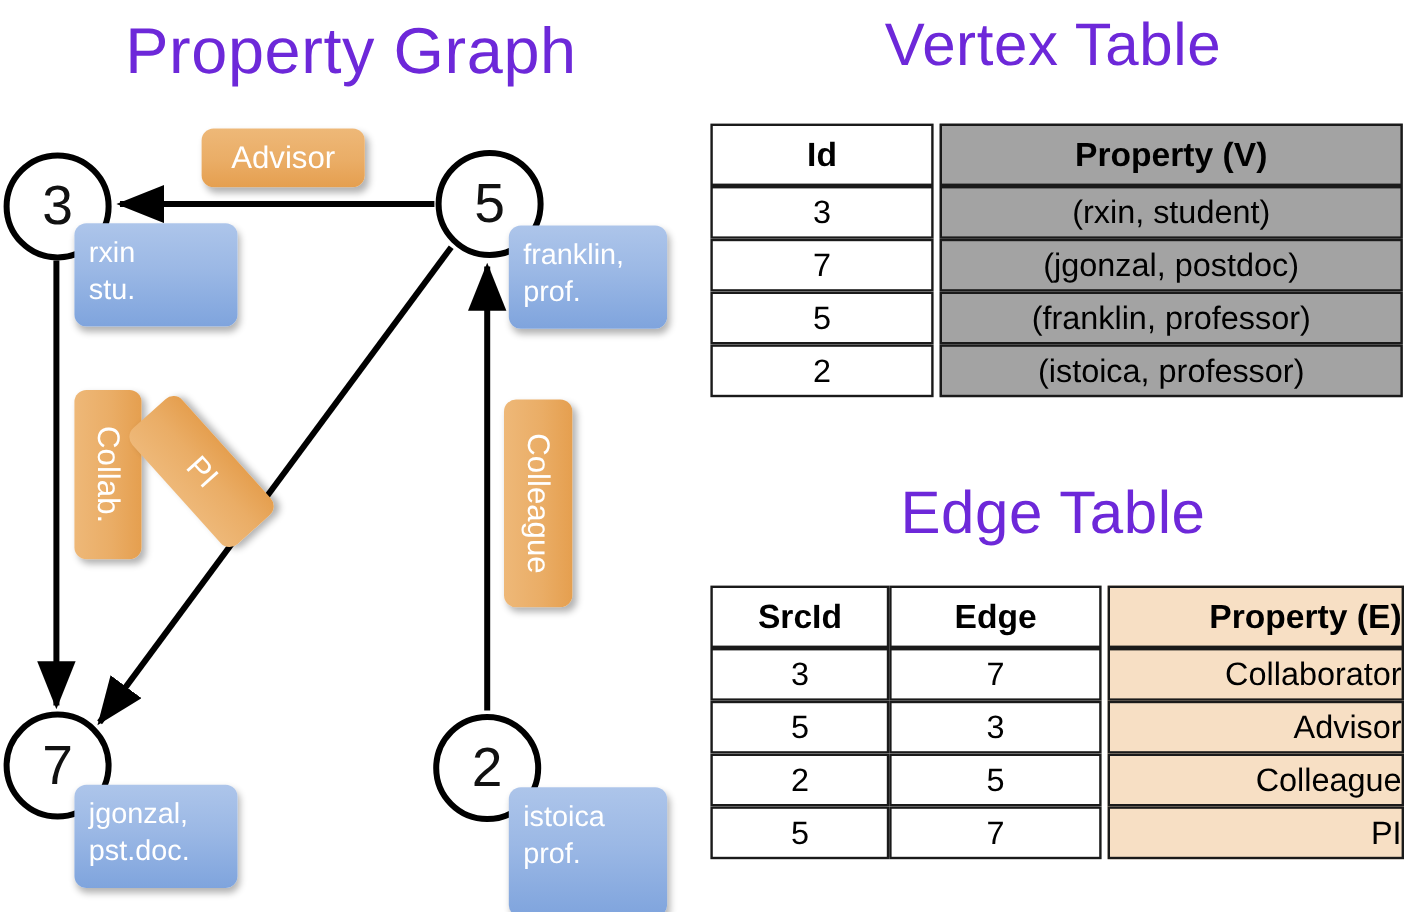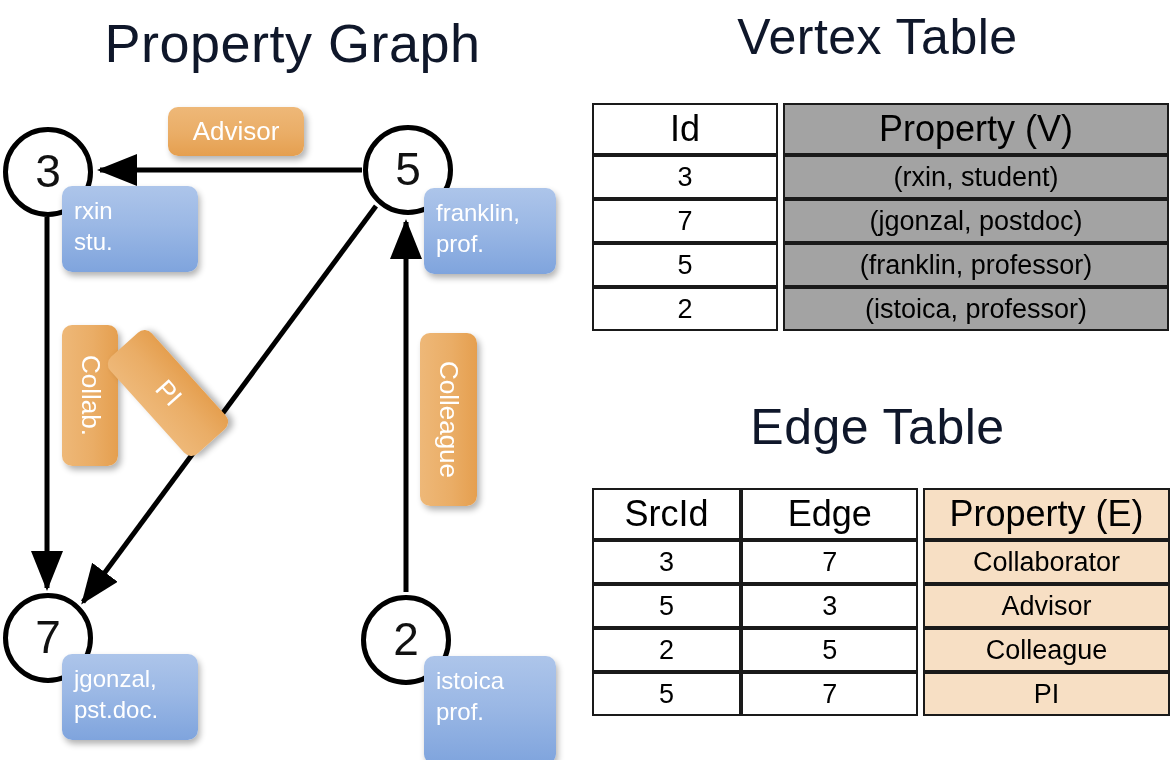--- a/index.html
+++ b/index.html
@@ -14,21 +14,21 @@
     overflow: hidden;
     font-family: "Liberation Sans", sans-serif;
     color: #000000;
   }
 
   
   .title {
     position: absolute;
     font-family: "Liberation Sans", sans-serif;
     font-weight: 400;
-    color: #0f172a;
+    color: #6d28d9;
     white-space: nowrap;
     letter-spacing: 0.5px;
   }
   #title-property-graph {
     left: 0; top: 12px; width: 585px;
     text-align: center;
     font-size: 54px;
   }
   #title-vertex-table {
     left: 585px; top: 8px; width: 585px;
@@ -129,40 +129,41 @@
     border: 2px solid #1a1a1a;
     font-weight: normal;
     text-align: center;
     font-size: 27px;
     padding: 0;
     height: 44px;
     background: #ffffff;
     box-sizing: border-box;
   }
   .data-table th {
-    font-weight: normal;
-    font-size: 36px;
+    font-weight: bold;
+    font-size: 28px;
     height: 52px;
   }
 
   #vertex-table { left: 592px; top: 103px; }
   #vertex-table .col-id   { width: 186px; }
   #vertex-table .col-prop { width: 386px; margin-left: 4px; }
   #vertex-table td.prop-cell, #vertex-table th.prop-cell {
     background: #a3a3a3;
   }
   
   #vertex-table .spacer-col { width: 5px; border: none; background: transparent; }
 
   #edge-table { left: 592px; top: 488px; }
   #edge-table .col-src { width: 150px; }
   #edge-table .col-dst { width: 178px; }
   #edge-table .col-prop { width: 248px; }
   #edge-table td.prop-cell, #edge-table th.prop-cell {
     background: #f7dfc4;
+    text-align: right;
   }
   #edge-table .spacer-col { width: 5px; border: none; background: transparent; }
 </style>
 </head>
 <body>
 
 <div class="title" id="title-property-graph">Property Graph</div>
 
 <div id="graph-canvas">
 

